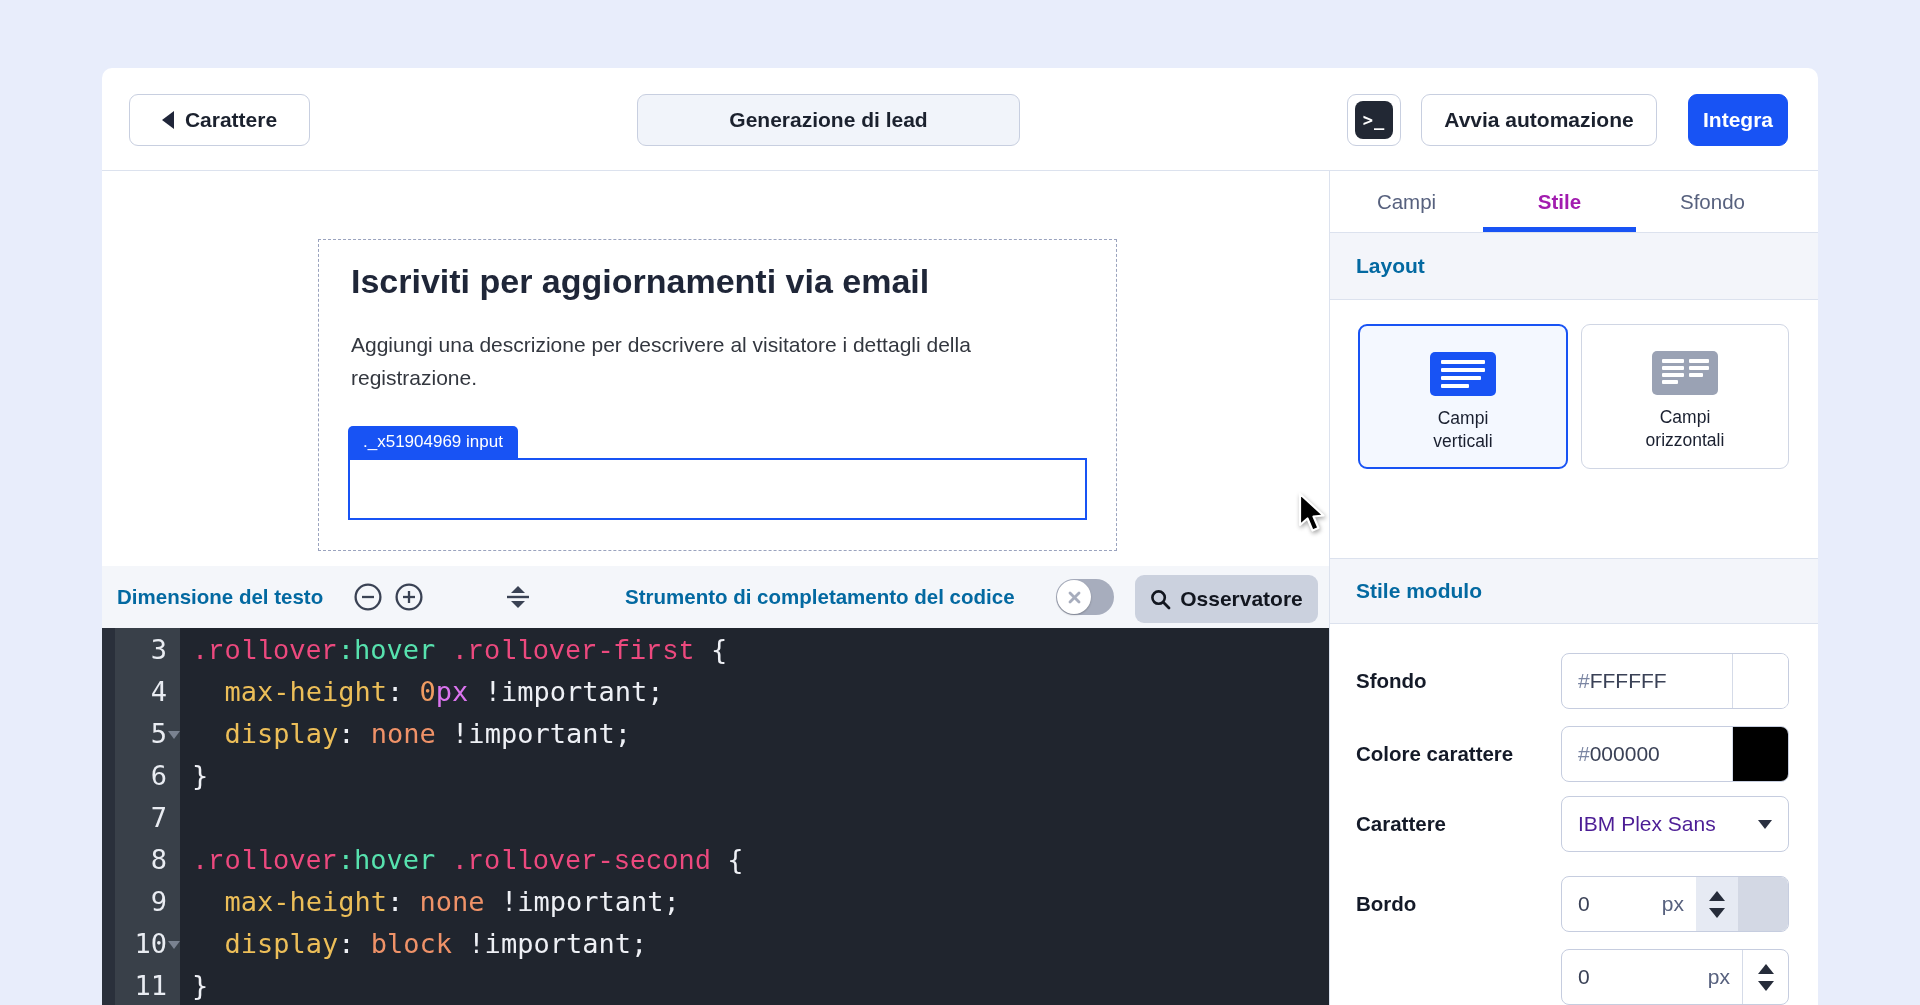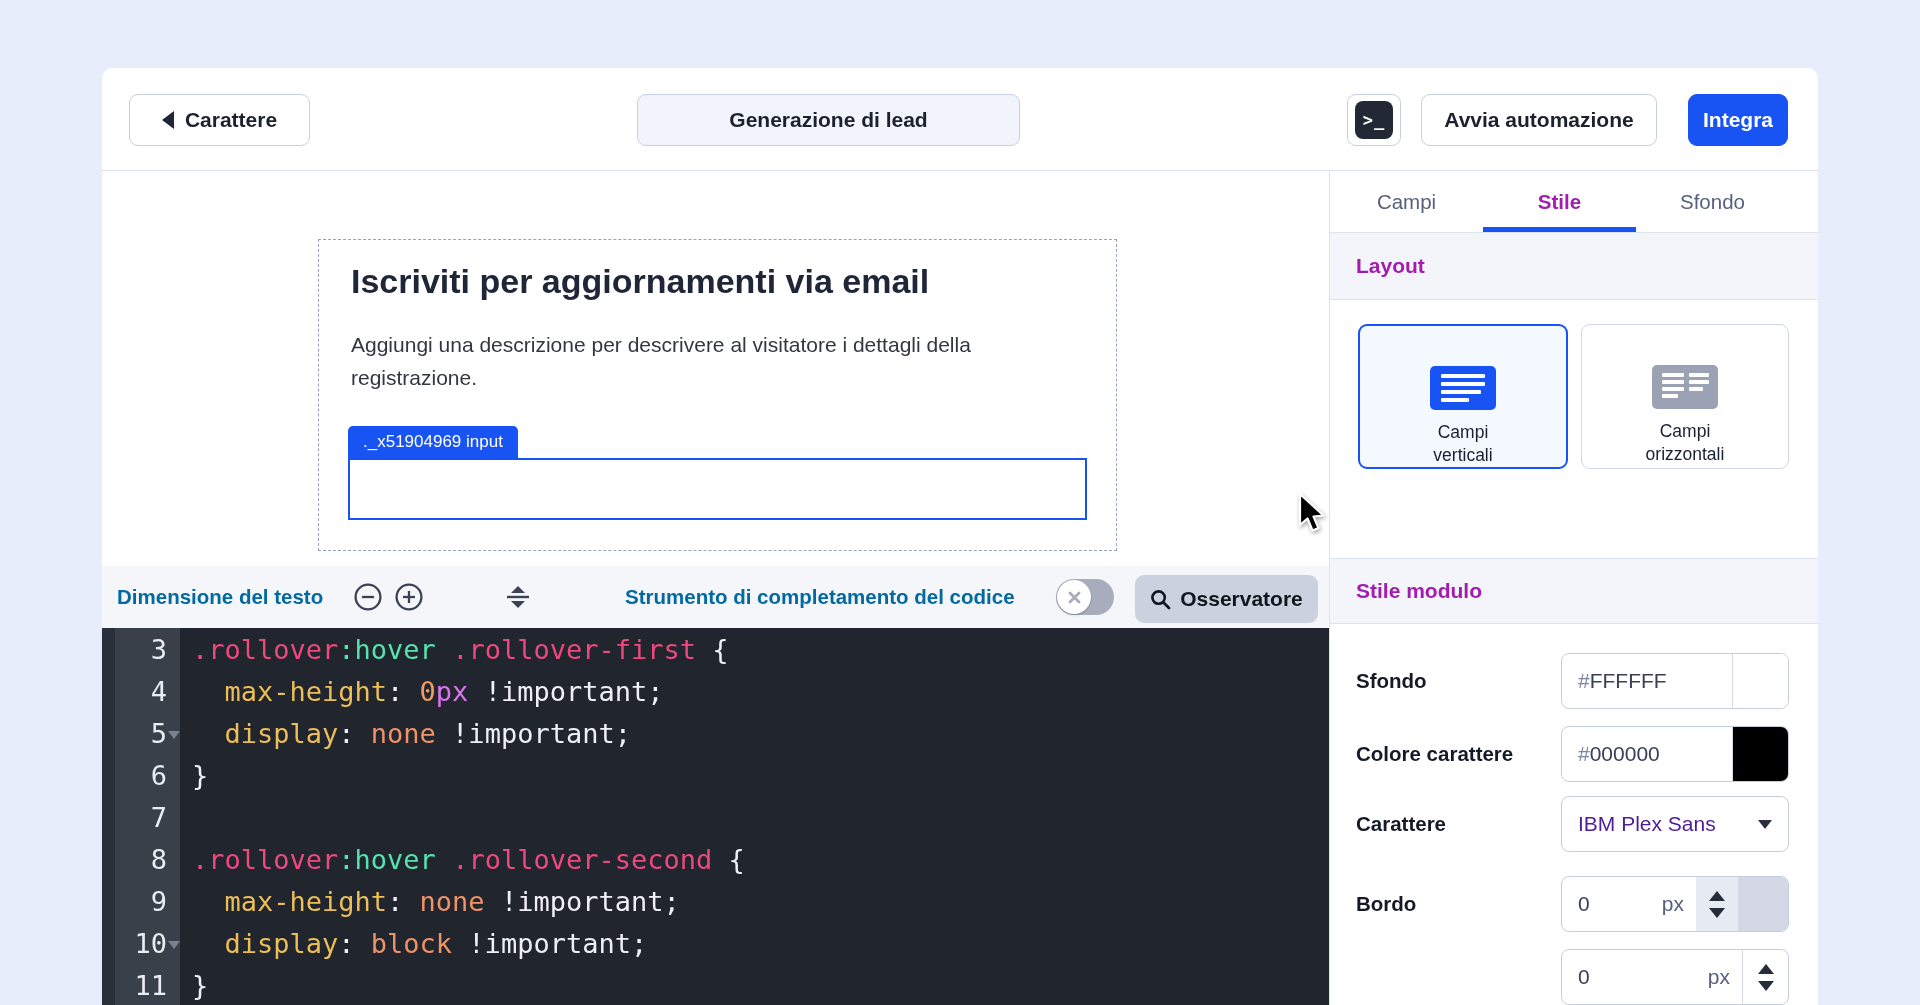--- a/index.html
+++ b/index.html
@@ -54,40 +54,40 @@
             display:flex; overflow:hidden; }
   .gutter { width:78px; background:#394049; position:relative; padding-top:1px; flex:none; }
   .gutter::before { content:""; position:absolute; left:0; top:0; bottom:0; width:13px; background:#2A303B; }
   .gl { position:relative; height:42px; line-height:42px; text-align:right; padding-right:13px;
         color:#E9ECF2; font-family:"DejaVu Sans Mono", monospace; font-size:27px; }
   .fold { position:absolute; right:0; top:18px; width:0; height:0;
           border-left:6px solid transparent; border-right:6px solid transparent; border-top:8px solid #7A8290; }
   .code { flex:1; padding:1px 0 0 12px; font-family:"DejaVu Sans Mono", monospace;
           font-size:27px; line-height:42px; color:#EEF0F5; white-space:pre; }
   .cl { height:42px; }
-  .tk-pun { color:#EEF0F5; } .tk-sel { color:#EC497E; } .tk-pse { color:#57E2AE; }
+  .tk-pun { color:#EEF0F5; } .tk-sel { color:#EC497E;font-family:Liberation Mono, monospace; } .tk-pse { color:#57E2AE; }
   .tk-prop { color:#ECBE58; } .tk-num { color:#F09C62; } .tk-unit { color:#DB74EE; }
   .tk-val { color:#EF9268; }
 
   
   .panel { position:absolute; left:1227px; top:103px; right:0; bottom:0; background:#fff;
            border-left:1px solid #DCE2EE; }
   .tabs { position:absolute; top:0; left:0; width:100%; height:62px; border-bottom:1px solid #DCE2EE; }
   .tab { position:absolute; top:0; width:153px; height:62px; display:flex; align-items:center;
          justify-content:center; font-size:20.5px; color:#57617E; cursor:pointer; }
   .tab.active { color:#a21caf; font-weight:bold; }
   .tab-underline { position:absolute; left:153px; bottom:0; width:153px; height:5px; background:#1853F4; }
   .band { position:absolute; left:0; width:100%; background:#F3F5FA; border-bottom:1px solid #DCE2EE;
-          display:flex; align-items:center; padding-left:26px; font-size:21px; font-weight:bold; color:#a21caf; }
+          display:flex; align-items:center; padding-left:26px; font-size:21px; font-weight:bold; color:#0369a1; }
   .band1 { top:62px; height:67px; }
   .band2 { top:387px; height:66px; border-top:1px solid #DCE2EE; }
 
   .laycard { position:absolute; top:153px; height:145px; border-radius:9px; background:#fff;
              border:1px solid #D0D6E4; display:flex; flex-direction:column; align-items:center;
-             padding-top:40px; cursor:pointer; }
+             padding-top:26px; cursor:pointer; }
   .laycard.sel { border:2px solid #1853F4; background:#F4F8FF; }
   .lay-label { margin-top:11px; font-size:17.5px; line-height:23px; color:#1A2030; text-align:center; }
   .lic { width:66px; height:44px; border-radius:5px; position:relative; }
   .lic.blue { background:#1853F4; } .lic.gray { background:#9AA2B4; }
   .lic span { position:absolute; background:#fff; height:4px; border-radius:1px; }
 
   .fieldrow { position:absolute; left:0; width:100%; height:56px; }
   .flabel { position:absolute; left:26px; top:0; height:56px; line-height:56px;
             font-size:20.5px; font-weight:bold; color:#141A28; }
   .ctrl { position:absolute; left:231px; top:0; width:228px; height:56px; border:1px solid #C6CDDF;

